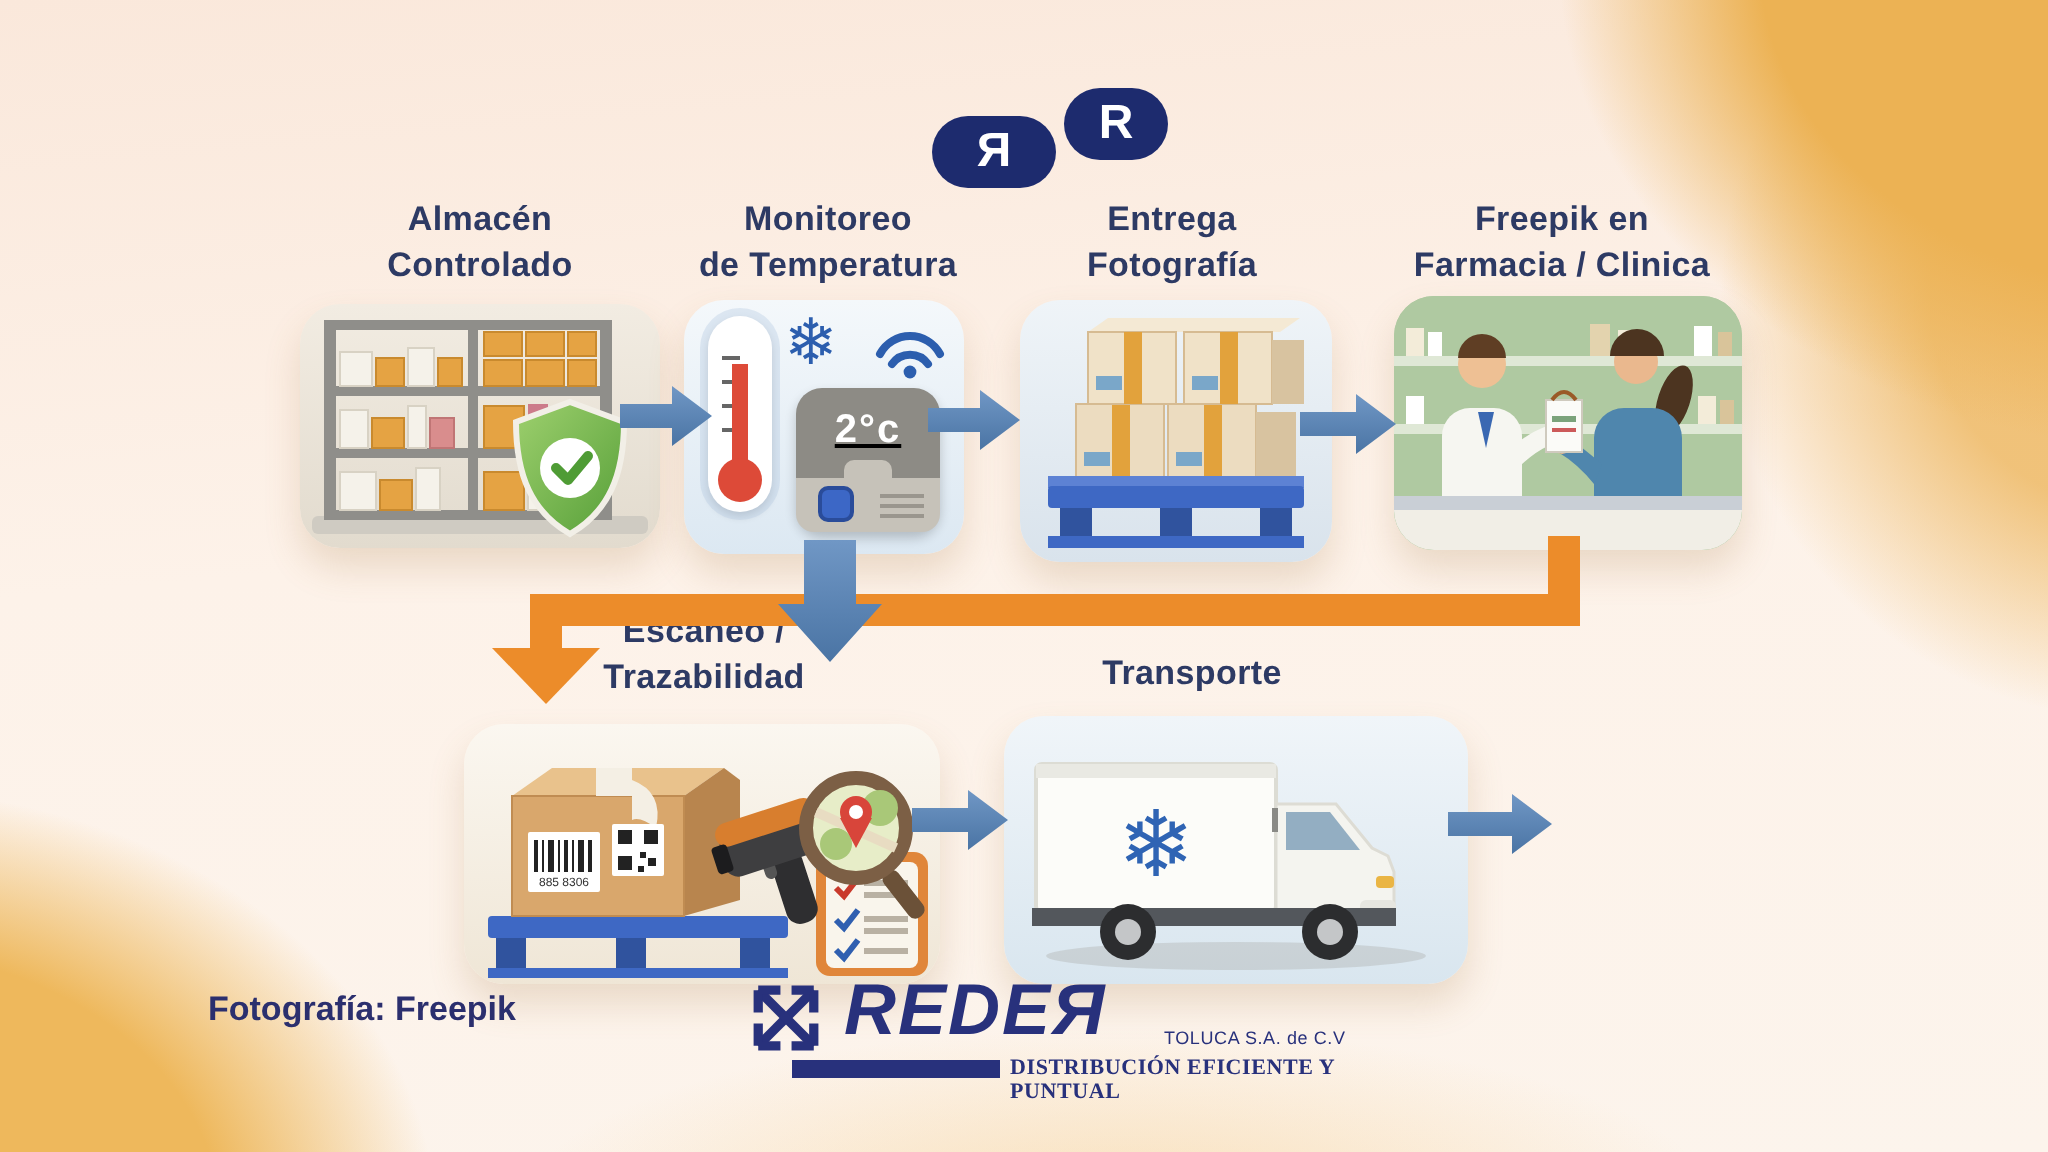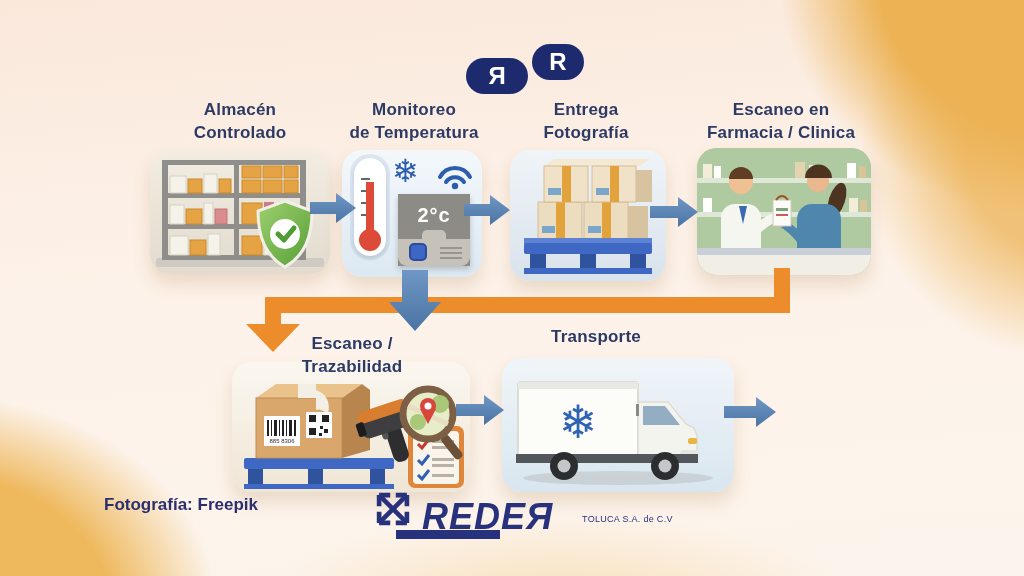--- a/index.html
+++ b/index.html
@@ -20,21 +20,21 @@
   .pill-left{left:0;top:14px;width:62px;height:36px;}
   .pill-right{left:66px;top:0;width:52px;height:36px;}
   
   .label{position:absolute;z-index:4;width:212px;text-align:center;font-weight:bold;
          color:#2d3a64;font-size:17px;line-height:23px;letter-spacing:.2px;}
   .lline{display:block;}
   .lbl-almacen{left:134px;top:98px;}
   .lbl-monitoreo{left:308px;top:98px;}
   .lbl-tarimas{left:480px;top:98px;}
   .lbl-entrega{left:675px;top:98px;}
-  .lbl-escaneo{left:246px;top:332px;}
+  .lbl-escaneo{left:246px;top:304px;}
   .lbl-transporte{left:490px;top:325px;}
   
   .card{position:absolute;z-index:3;border-radius:20px;overflow:hidden;
         box-shadow:0 10px 18px rgba(160,115,60,.20);}
   .card svg{display:block;}
   #card-almacen{left:150px;top:152px;width:180px;height:122px;background:linear-gradient(180deg,#f2ece2,#e2dbce);}
   #card-monitoreo{left:342px;top:150px;width:140px;height:127px;background:linear-gradient(180deg,#f4f8fb,#dce8f2);}
   #card-tarimas{left:510px;top:150px;width:156px;height:131px;background:linear-gradient(180deg,#eff4f8,#d9e3ec);}
   #card-entrega{left:697px;top:148px;width:174px;height:127px;background:#afc9a1;}
   #card-escaneo{left:232px;top:362px;width:238px;height:130px;background:linear-gradient(180deg,#fbf7f0,#efe6d6);}
@@ -42,38 +42,38 @@
   
   .shield{position:absolute;left:102px;top:46px;width:66px;height:72px;}
   
   .therm{position:absolute;left:12px;top:8px;width:32px;height:98px;background:#fff;border-radius:16px;
          box-shadow:0 0 0 4px rgba(185,205,228,.40),0 2px 4px rgba(0,0,0,.18);}
   .therm-tube{position:absolute;left:12px;top:24px;width:8px;height:52px;background:#dd4a38;}
   .therm-bulb{position:absolute;left:5px;top:71px;width:22px;height:22px;border-radius:50%;background:#dd4a38;}
   .therm-tick{position:absolute;left:7px;width:9px;height:2px;background:#666;}
   .snowflake-a{position:absolute;left:50px;top:2px;font-size:32px;color:#2c5eae;z-index:2;}
   .wifi{position:absolute;left:94px;top:10px;}
-  .device{position:absolute;left:56px;top:44px;width:72px;height:72px;background:#8d8b85;border-radius:0;
-          box-shadow:0 3px 6px rgba(0,0,0,.2);}
+  .device{position:absolute;left:56px;top:44px;width:72px;height:72px;background:#8d8b85;border-radius:13px;
+          box-shadow:0 3px 6px rgba(0,0,0,.2);text-decoration:underline;}
   .device-screen{height:42px;display:flex;align-items:center;justify-content:center;color:#fff;
                  font-size:20px;font-weight:bold;letter-spacing:1px;}
   .device-base{position:absolute;bottom:0;left:0;right:0;height:27px;background:#c6c2b9;border-radius:0 0 9px 9px;}
   .device-notch{position:absolute;top:-9px;left:24px;width:24px;height:10px;background:#c6c2b9;border-radius:5px 5px 0 0;}
   .device-btn{position:absolute;left:11px;top:4px;width:18px;height:18px;background:#3c67c6;
               border:2px solid #2a4c9a;border-radius:5px;box-sizing:border-box;}
   .device-vent{position:absolute;right:8px;width:22px;height:2px;background:#9a968e;}
   
   .arrows{position:absolute;left:0;top:0;z-index:6;pointer-events:none;}
   
   .credit{position:absolute;left:60px;top:493px;z-index:5;color:#2b2f6e;font-weight:bold;
           font-size:17px;line-height:24px;margin-left:44px;}
   .brand{position:absolute;left:368px;top:482px;width:330px;height:72px;z-index:5;color:#28317c;}
   .brand-icon{position:absolute;left:0;top:0;}
   .brand-name{position:absolute;left:54px;top:2px;font-size:36px;font-weight:bold;font-style:italic;
-              letter-spacing:1px;margin-top:12px;}
+              letter-spacing:1px;}
   .brand-company{position:absolute;left:214px;top:32px;font-size:9px;letter-spacing:.3px;}
   .brand-bar{position:absolute;left:28px;top:48px;width:104px;height:9px;background:#28317c;}
   .brand-tagline{position:absolute;left:137px;top:46px;font-family:"Liberation Serif",serif;
                  font-weight:bold;font-size:11px;letter-spacing:.3px;}
 </style>
 </head>
 <body>
 
 <div class="stage">
 
@@ -92,21 +92,21 @@
   </div>
   <div class="label lbl-monitoreo">
     <span class="lline">Monitoreo</span>
     <span class="lline">de Temperatura</span>
   </div>
   <div class="label lbl-tarimas">
     <span class="lline">Entrega</span>
     <span class="lline">Fotografía</span>
   </div>
   <div class="label lbl-entrega">
-    <span class="lline">Escaneo en</span>
+    <span class="lline">Freepik en</span>
     <span class="lline">Farmacia / Clinica</span>
   </div>
   <div class="label lbl-escaneo">
     <span class="lline">Escaneo /</span>
     <span class="lline">Trazabilidad</span>
   </div>
   <div class="label lbl-transporte">
     <span class="lline">Transporte</span>
   </div>
 
@@ -387,15 +387,16 @@
           <path d="M42 12 h-12 M42 12 v12"></path>
           <path d="M12 42 h12 M12 42 v-12"></path>
         <path d="M12 12 L42 42"></path>
           <path d="M42 42 h-12 M42 42 v-12"></path>
           <path d="M12 12 h12 M12 12 v12"></path>
       </g>
     </svg>
     <span class="brand-name">REDEЯ</span>
     <span class="brand-company">TOLUCA S.A. de C.V</span>
     <div class="brand-bar"></div>
+    <span class="brand-tagline">DISTRIBUCIÓN EFICIENTE Y PUNTUAL</span>
   </div>
 
 </div>
 
 </body></html>

